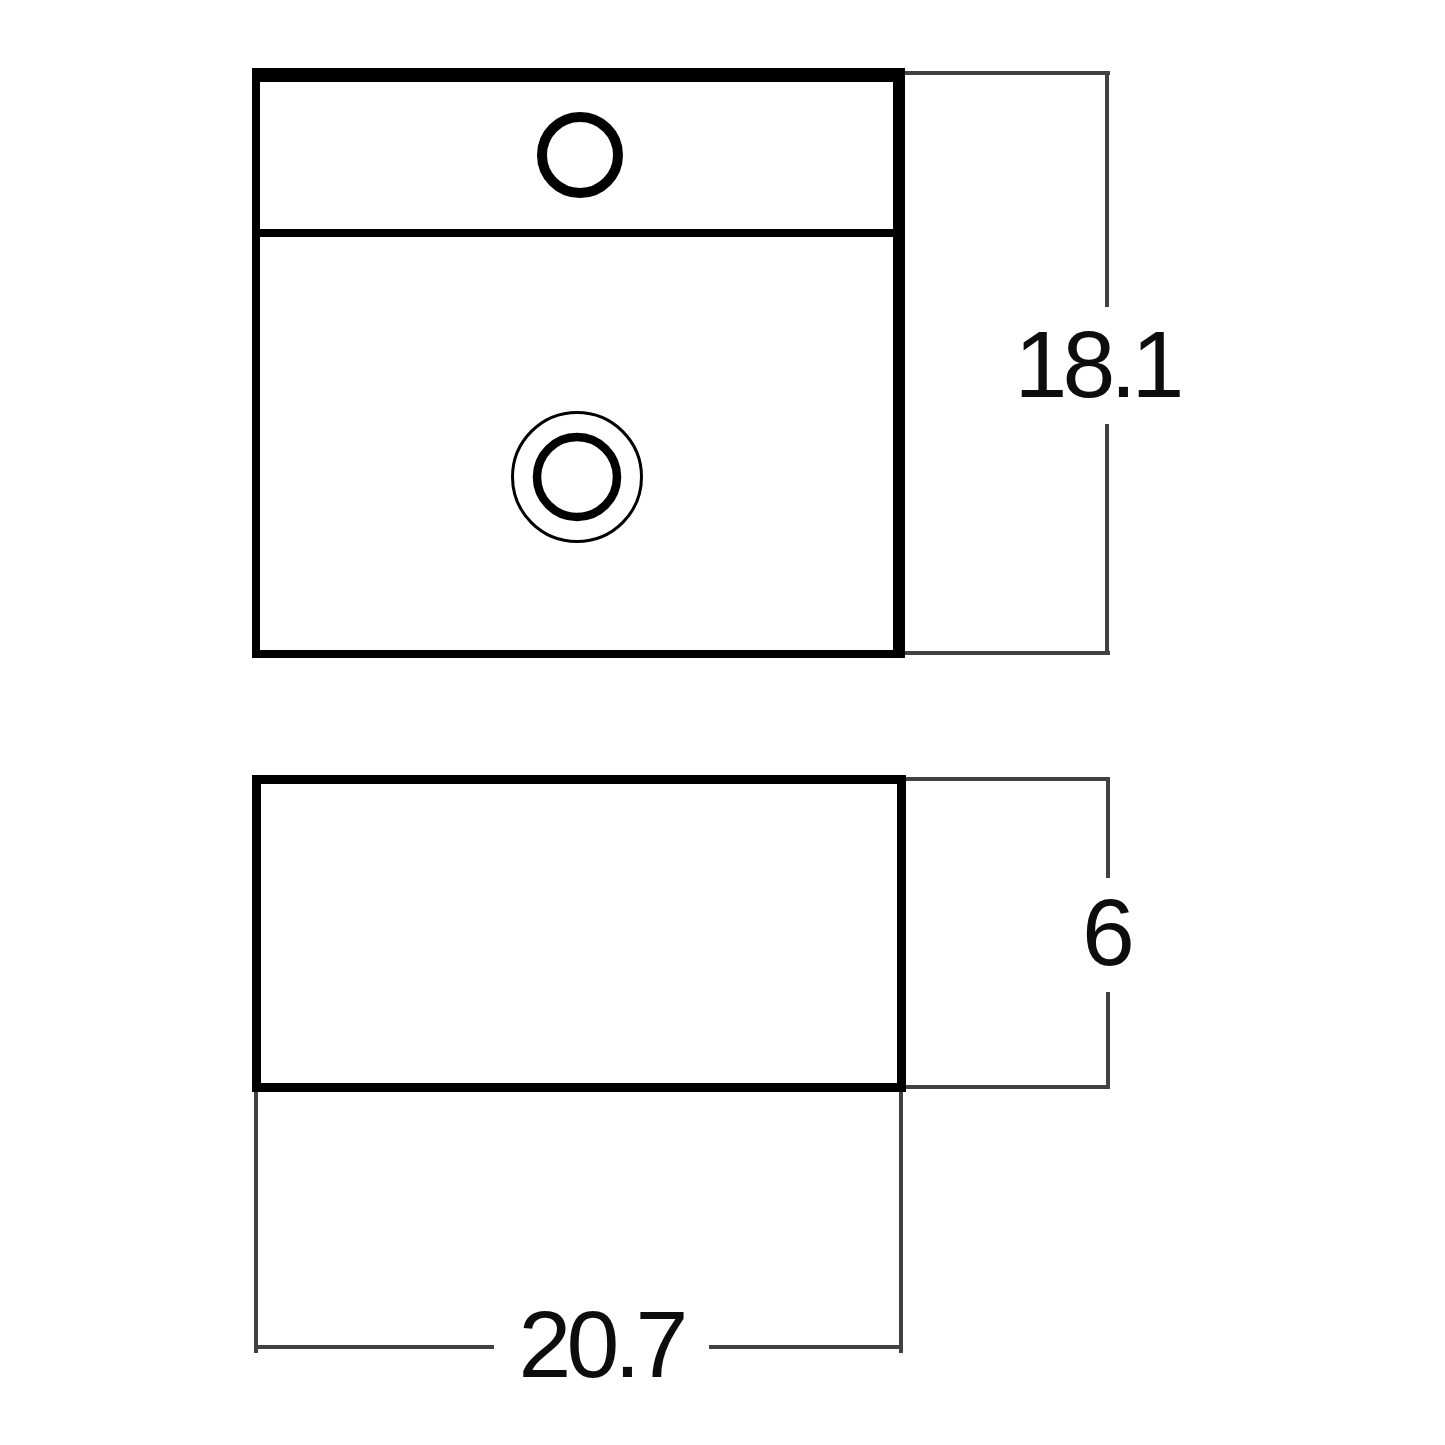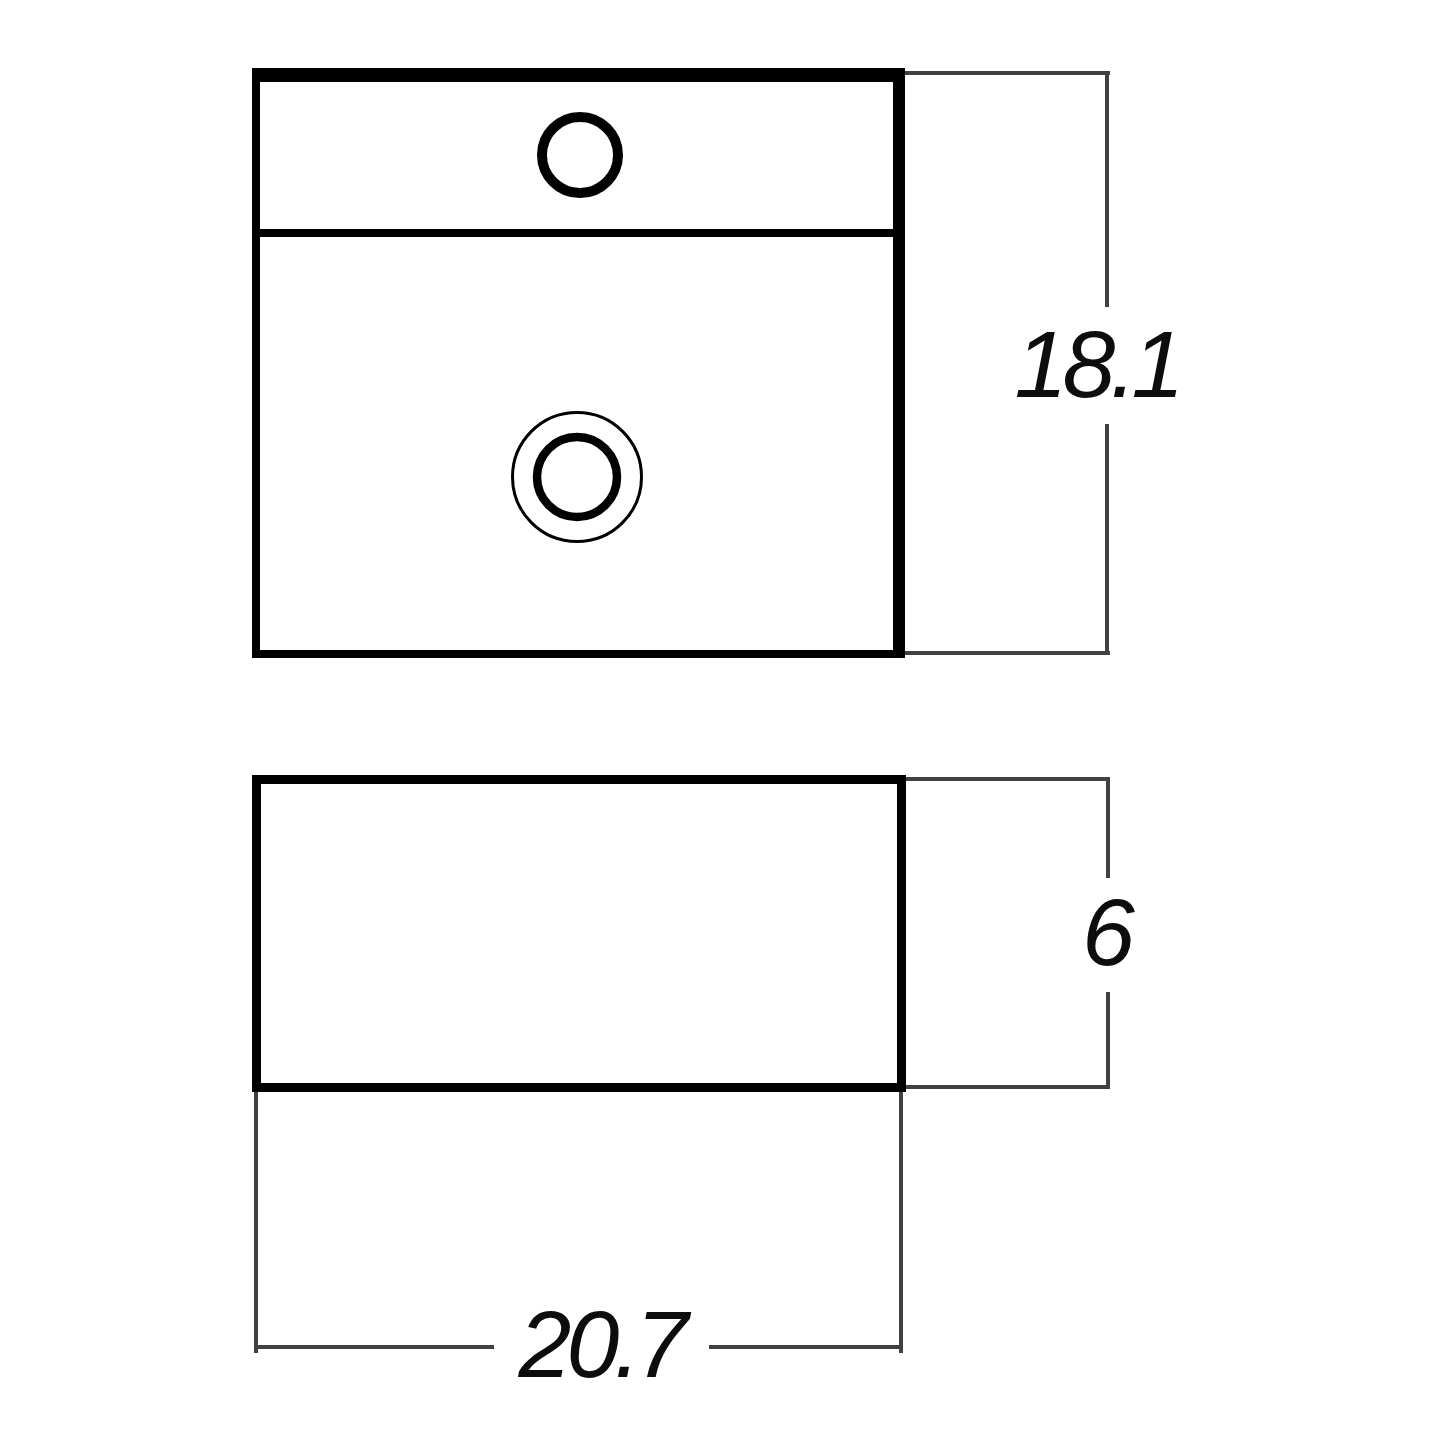--- a/index.html
+++ b/index.html
@@ -6,21 +6,20 @@
     margin: 0;
     padding: 0;
     background: #ffffff;
   }
   .canvas {
     position: relative;
     width: 1445px;
     height: 1445px;
     background: #ffffff;
     overflow: hidden;
-    font-style: italic;
   }
   svg {
     display: block;
   }
   .dim-label-group text {
     font-family: "Liberation Sans", sans-serif;
     font-size: 95px;
     letter-spacing: -5px;
     font-weight: 400;
   }

